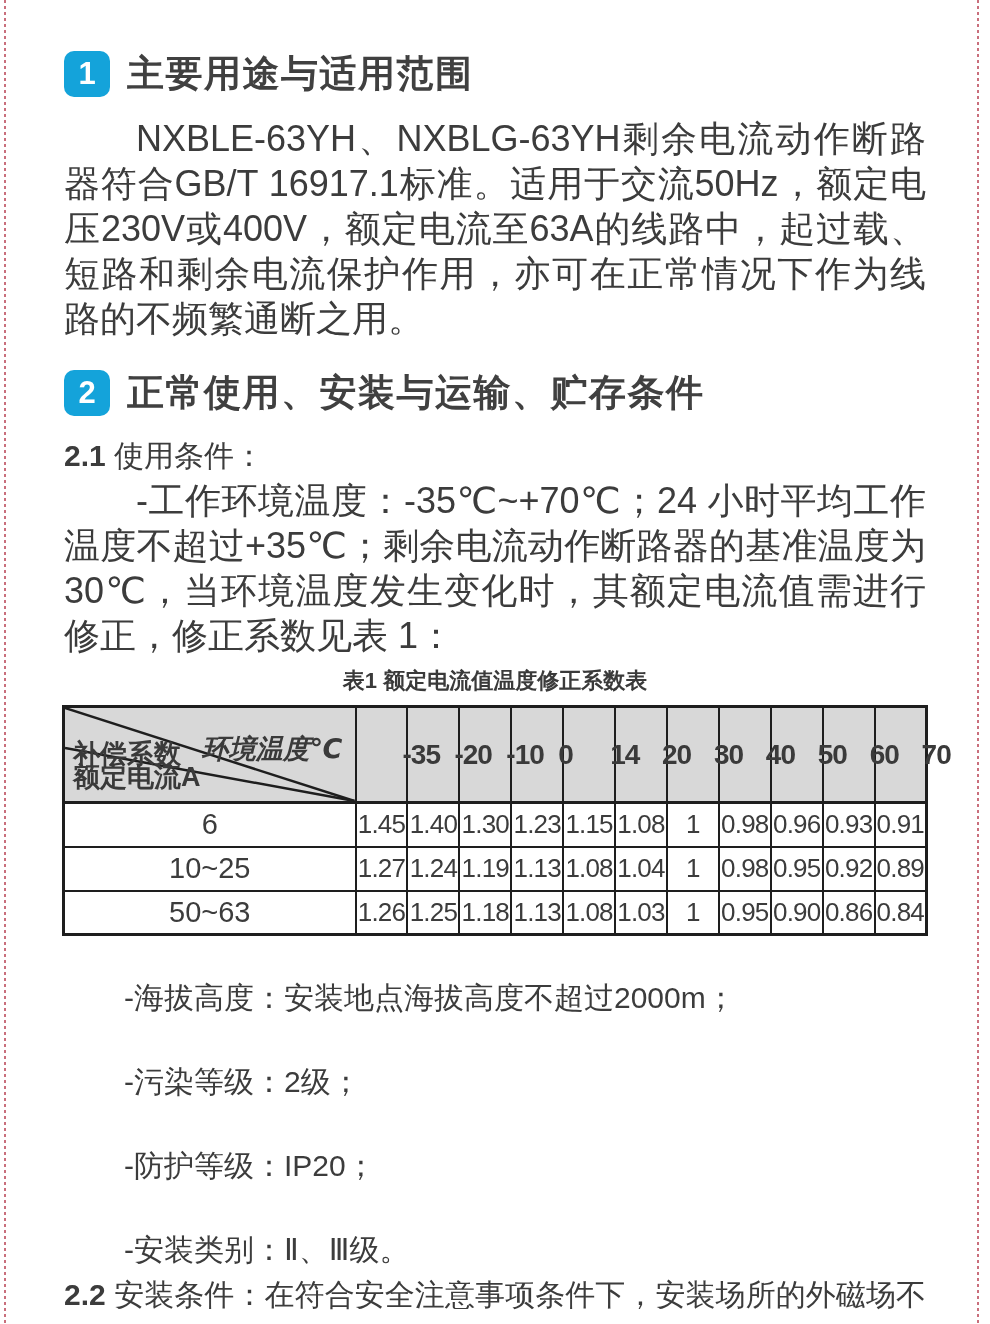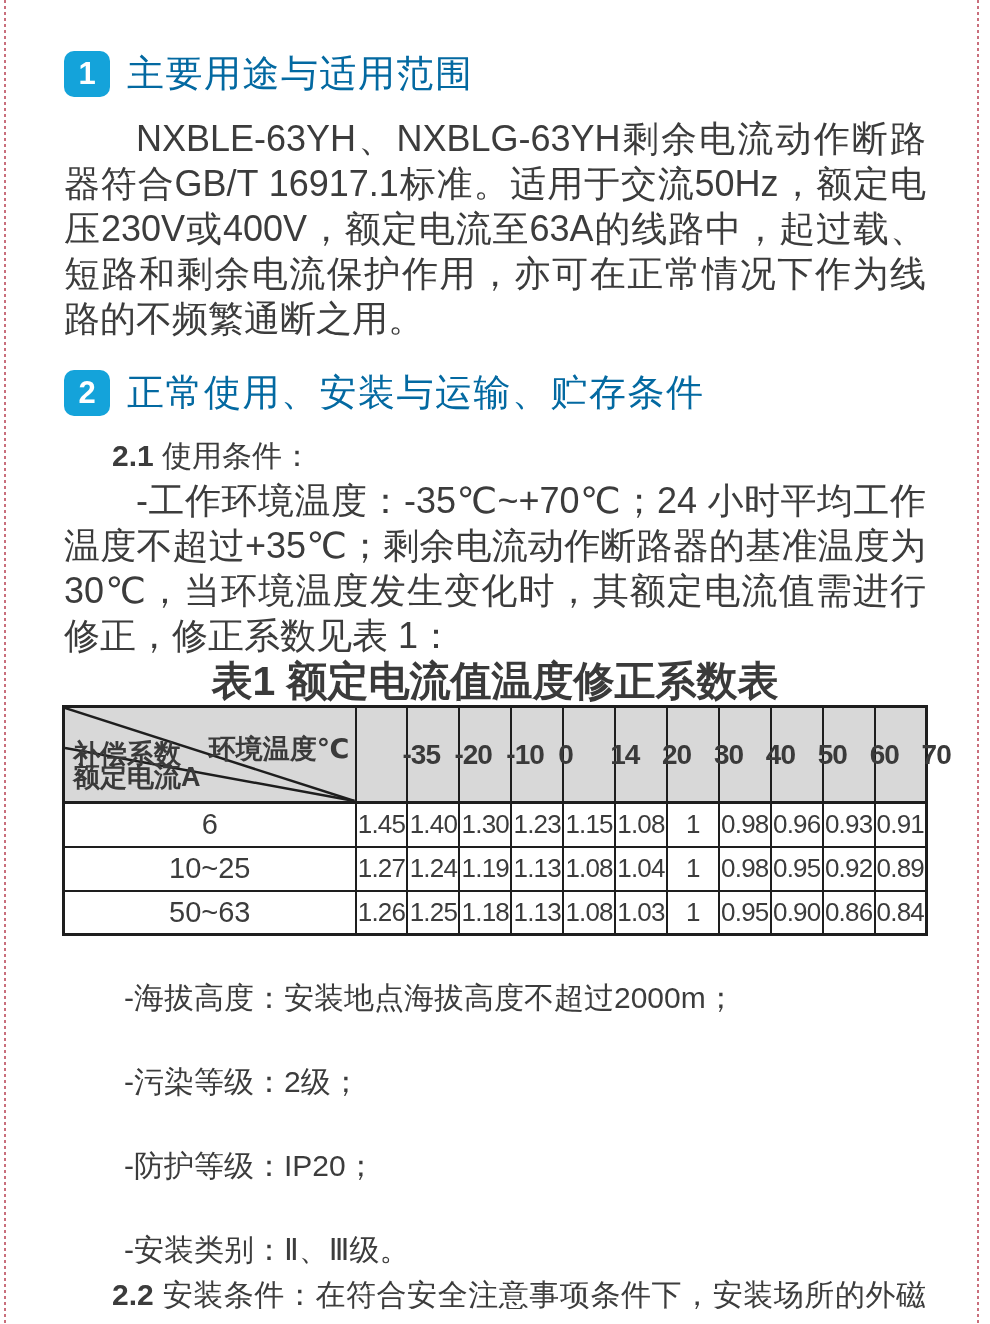--- a/index.html
+++ b/index.html
@@ -26,50 +26,50 @@
   .sec-head { display: flex; align-items: center; gap: 17px; height: 48px; }
   .sec-head.second { margin-top: 28px; }
   .badge {
     width: 46px; height: 46px; border-radius: 10px;
     background: #14a3da; color: #ffffff;
     font-size: 31px; font-weight: bold;
     display: flex; align-items: center; justify-content: center;
     flex: 0 0 auto;
   }
   .sec-title {
-    color: #0369a1; font-size: 37px; font-weight: normal; letter-spacing: 1.5px;
+    color: #404040; font-size: 37px; font-weight: bold; letter-spacing: 1.5px;
     white-space: nowrap;
   }
 
   
   .para {
     font-size: 36px; line-height: 45px; text-align: justify;
     text-indent: 2em; color: #3c3c3c;
   }
   .para.first { margin-top: 18px; }
-  .clause { font-size: 30px; line-height: 45px; text-align: justify; margin-left: 48px; }
+  .clause { font-size: 30px; line-height: 45px; text-align: justify; }
   .clause.c21 { margin-top: 16px; }
   .clause-num { font-weight: bold; }
   .list-line { font-size: 30px; line-height: 45px; text-indent: 2em; margin-top: 39px; }
   .list-block { margin-top: 14px; }
 
   
-  .tbl-title { margin-top: 2px; text-align: center; font-size: 41px; font-weight: bold; line-height: 42px; color: #3a3a3a; }
+  .tbl-title { margin-top: 2px; text-align: center; font-size: 22px; font-weight: bold; line-height: 42px; color: #3a3a3a; }
   table.coef {
     width: 866px; margin-left: -2px; margin-top: 3px;
     border-collapse: collapse; table-layout: fixed;
     border: 3px solid #1e1e1e;
   }
   table.coef th, table.coef td { border: 2px solid #1e1e1e; }
   table.coef thead th { background: #d8d8d8; height: 93px; border-bottom: 3px solid #1e1e1e; }
   th.corner { width: 292px; padding: 0; }
   .corner-box { position: relative; width: 100%; height: 93px; overflow: hidden; }
   .corner-box svg { position: absolute; left: 0; top: 0; width: 100%; height: 100%; }
   .corner-lbl { position: absolute; font-size: 27px; font-weight: bold; color: #3a3a3a; white-space: nowrap; margin-top: 20px; }
-  .corner-lbl.tr { top: 3px; right: 5px; }
+  .corner-lbl.tr { top: 3px; right: 12px; font-style: italic; }
   .corner-lbl.ml { top: 8px; left: 8px; }
   .corner-lbl.bl { bottom: 6px; left: 8px; text-align: right; }
   th.temp-th { font-size: 28px; font-weight: bold; text-align: center; color: #3a3a3a; letter-spacing: -1px; padding-left: 46px; }
   tbody td { height: 44px; background: #fff; text-align: center; }
   td.current-td { font-size: 29px; color: #3c3c3c; }
   td.val-td { font-size: 26px; letter-spacing: -0.8px; color: #3c3c3c; padding: 0 1px; }
 
   
   .footer { margin-top: 6px; text-align: center; }
   .page-num { font-size: 29px; color: #8f8f8f; letter-spacing: 2px; }

